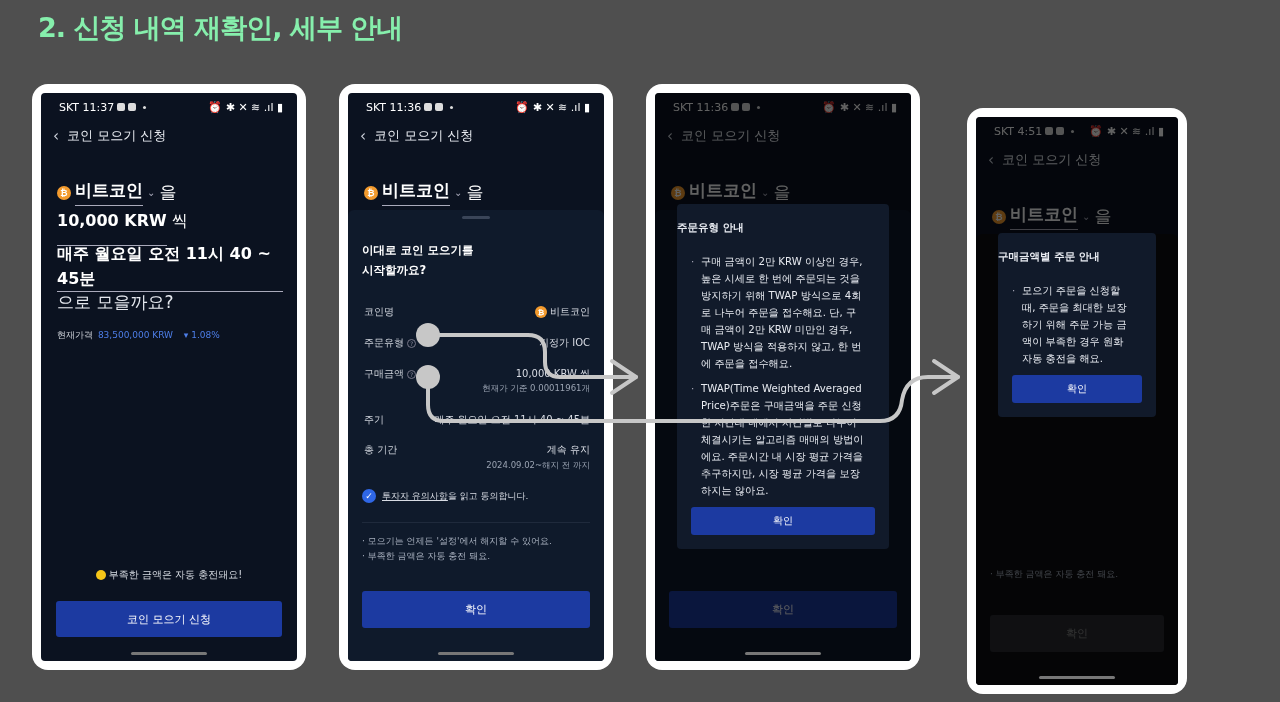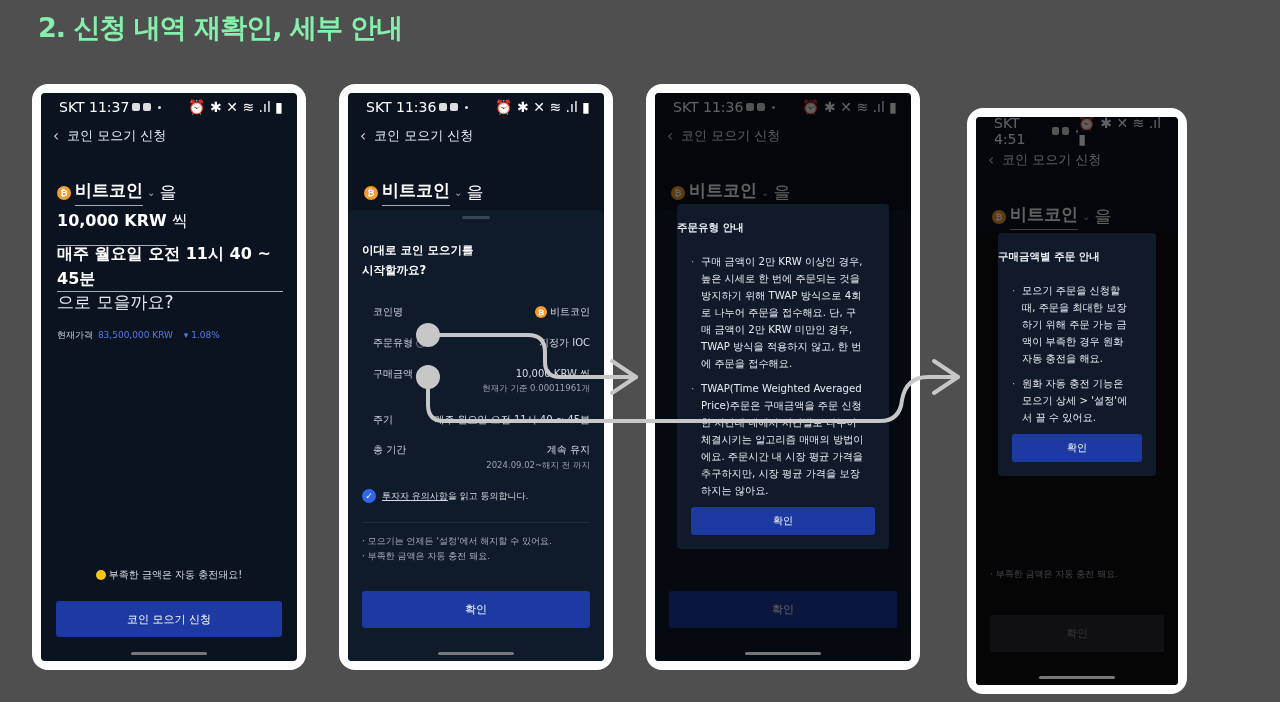--- a/index.html
+++ b/index.html
@@ -3,21 +3,21 @@
 <meta charset="utf-8">
 <style>
   * { box-sizing: border-box; margin: 0; padding: 0; }
   html, body { width: 1280px; height: 702px; overflow: hidden; }
   body { background: #4f4f4f; font-family: "DejaVu Sans", "Liberation Sans", sans-serif; position: relative; }
   .page-title { position: absolute; left: 38px; top: 10px; color: #86efac; font-size: 27px; font-weight: 700; letter-spacing: -1px; }
 
   .phone { position: absolute; top: 84px; height: 586px; background: #fff; border-radius: 16px; padding: 9px 9px 9px 9px; }
   .screen { position: relative; width: 100%; height: 100%; background: #0b1220; border-radius: 4px; overflow: hidden; color: #fff; }
 
-  .statusbar { position: absolute; left: 18px; right: 14px; top: 7px; height: 14px; display: flex; justify-content: space-between; font-size: 14px; color: #fff; }
+  .statusbar { position: absolute; left: 18px; right: 14px; top: 7px; height: 14px; display: flex; justify-content: space-between; font-size: 11px; color: #fff; }
   .statusbar .left, .statusbar .right { display: flex; align-items: center; gap: 3px; }
   .sb-ico { display: inline-block; width: 8px; height: 8px; background: #ddd; border-radius: 2px; }
   .sb-dot { display:inline-block; width:3px; height:3px; border-radius:50%; background:#ddd; margin-left:4px; }
 
   .navbar { position: absolute; left: 12px; top: 34px; font-size: 13px; display: flex; align-items: center; gap: 8px; color: #e8ebf1; }
   .back { font-size: 15px; color: #cfd4dd; }
 
   .coin-row { position: absolute; left: 16px; top: 86px; display: flex; align-items: center; gap: 4px; font-size: 17px; }
   .btc { display: inline-flex; width: 14px; height: 14px; border-radius: 50%; background: #f39b2e; color: #fff; font-size: 9px; font-weight: 700; align-items: center; justify-content: center; }
   .coin-name { font-weight: 700; border-bottom: 1px solid #aab; padding-bottom: 3px; }
@@ -33,21 +33,21 @@
   .notice { position: absolute; left: 0; right: 0; top: 475px; text-align: center; font-size: 10px; color: #d7dbe2; }
   .coin-y { display:inline-block; width:10px; height:10px; border-radius:50%; background:#f5c518; vertical-align:middle; margin-right:3px; }
 
   .cta { position: absolute; left: 15px; right: 15px; top: 508px; height: 36px; background: #1c3aa1; border-radius: 3px; color: #fff; font-size: 11px; display: flex; align-items: center; justify-content: center; }
   .home-bar { position: absolute; left: 50%; bottom: 6px; width: 76px; height: 3px; margin-left: -38px; background: #777; border-radius: 2px; }
 
   
   .sheet { position: absolute; left: 0; right: 0; top: 117px; bottom: 0; background: #0f1a2b; border-radius: 6px 6px 0 0; }
   .sheet-handle { position: absolute; left: 50%; top: 6px; width: 28px; height: 3px; margin-left: -14px; background: #3a4558; border-radius: 2px; }
   .sheet-title { position: absolute; left: 14px; top: 30px; font-size: 11.5px; font-weight: 700; line-height: 20px; }
-  .srow { position: absolute; left: 25px; right: 14px; display: flex; justify-content: space-between; font-size: 10px; color: #d8dce4; }
+  .srow { position: absolute; left: 16px; right: 14px; display: flex; justify-content: space-between; font-size: 10px; color: #d8dce4; }
   .srow .k { color: #cdd2da; }
   .qm { display:inline-block; width:9px; height:9px; border:1px solid #778; border-radius:50%; font-size:6px; text-align:center; line-height:7px; color:#889; margin-left:3px; }
   .sub { position: absolute; right: 14px; font-size: 8.5px; color: #9aa3b2; }
   .check-row { position: absolute; left: 14px; top: 279px; font-size: 9px; color: #d8dce4; display: flex; align-items: center; gap: 6px; }
   .check { width: 14px; height: 14px; border-radius: 50%; background: #2f67e6; color: #fff; font-size: 9px; display:flex; align-items:center; justify-content:center; }
   .check-row u { color: #d8dce4; }
   .sep { position: absolute; left: 14px; right: 14px; top: 312px; border-top: 1px solid #1f2a3c; }
   .notes { position: absolute; left: 14px; top: 324px; font-size: 9px; color: #a7afbd; line-height: 15px; }
   .sheet-cta { position: absolute; left: 14px; right: 14px; top: 381px; height: 37px; background: #1c3aa1; border-radius: 3px; font-size: 11px; display:flex; align-items:center; justify-content:center; color:#fff; }
 
@@ -236,21 +236,20 @@
       <div class="notes" style="top:333px">
         <div>· <span>부족한 금액은 자동 충전 돼요.</span></div>
       </div>
       <div class="sheet-cta" style="background:#2a2c31;color:#888">확인</div>
     </div>
     <div class="dimmer"></div>
     <div class="modal" style="top:116px;">
       <div class="modal-title">구매금액별 주문 안내</div>
       <ul>
         <li>모으기 주문을 신청할 때, 주문을 최대한 보장하기 위해 주문 가능 금액이 부족한 경우 원화 자동 충전을 해요.</li>
-        <li>원화 자동 충전 기능은 모으기 상세 &gt; '설정'에서 끌 수 있어요.</li>
       </ul>
       <div class="modal-btn">확인</div>
     </div>
     <div class="home-bar"></div>
   </div>
 </div>
 
 <svg class="arrow-svg" viewBox="0 0 1280 702">
   <g fill="none" stroke="#c7c7c7" stroke-width="4" stroke-linecap="round" stroke-linejoin="round">
     <path d="M428 335 H528 Q545 335 545 352 V362 Q545 377 560 377 H636"></path>

